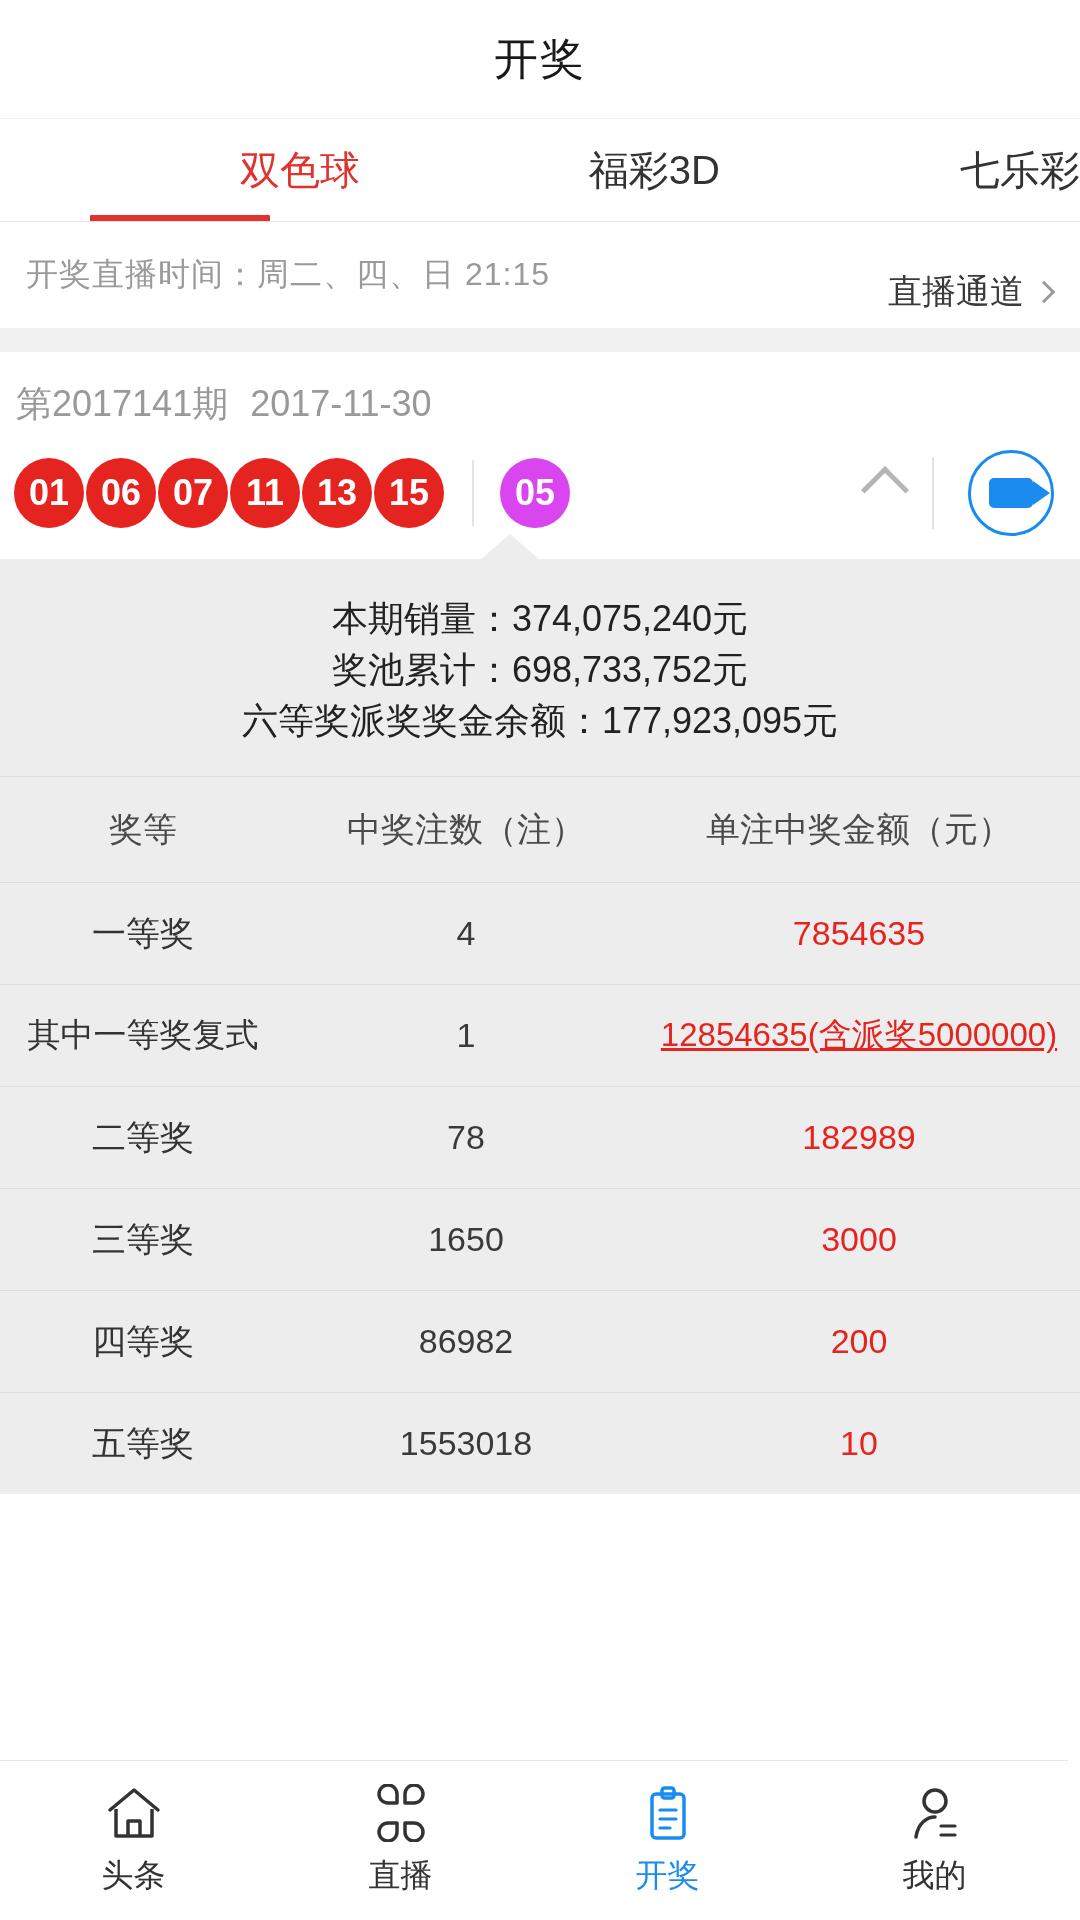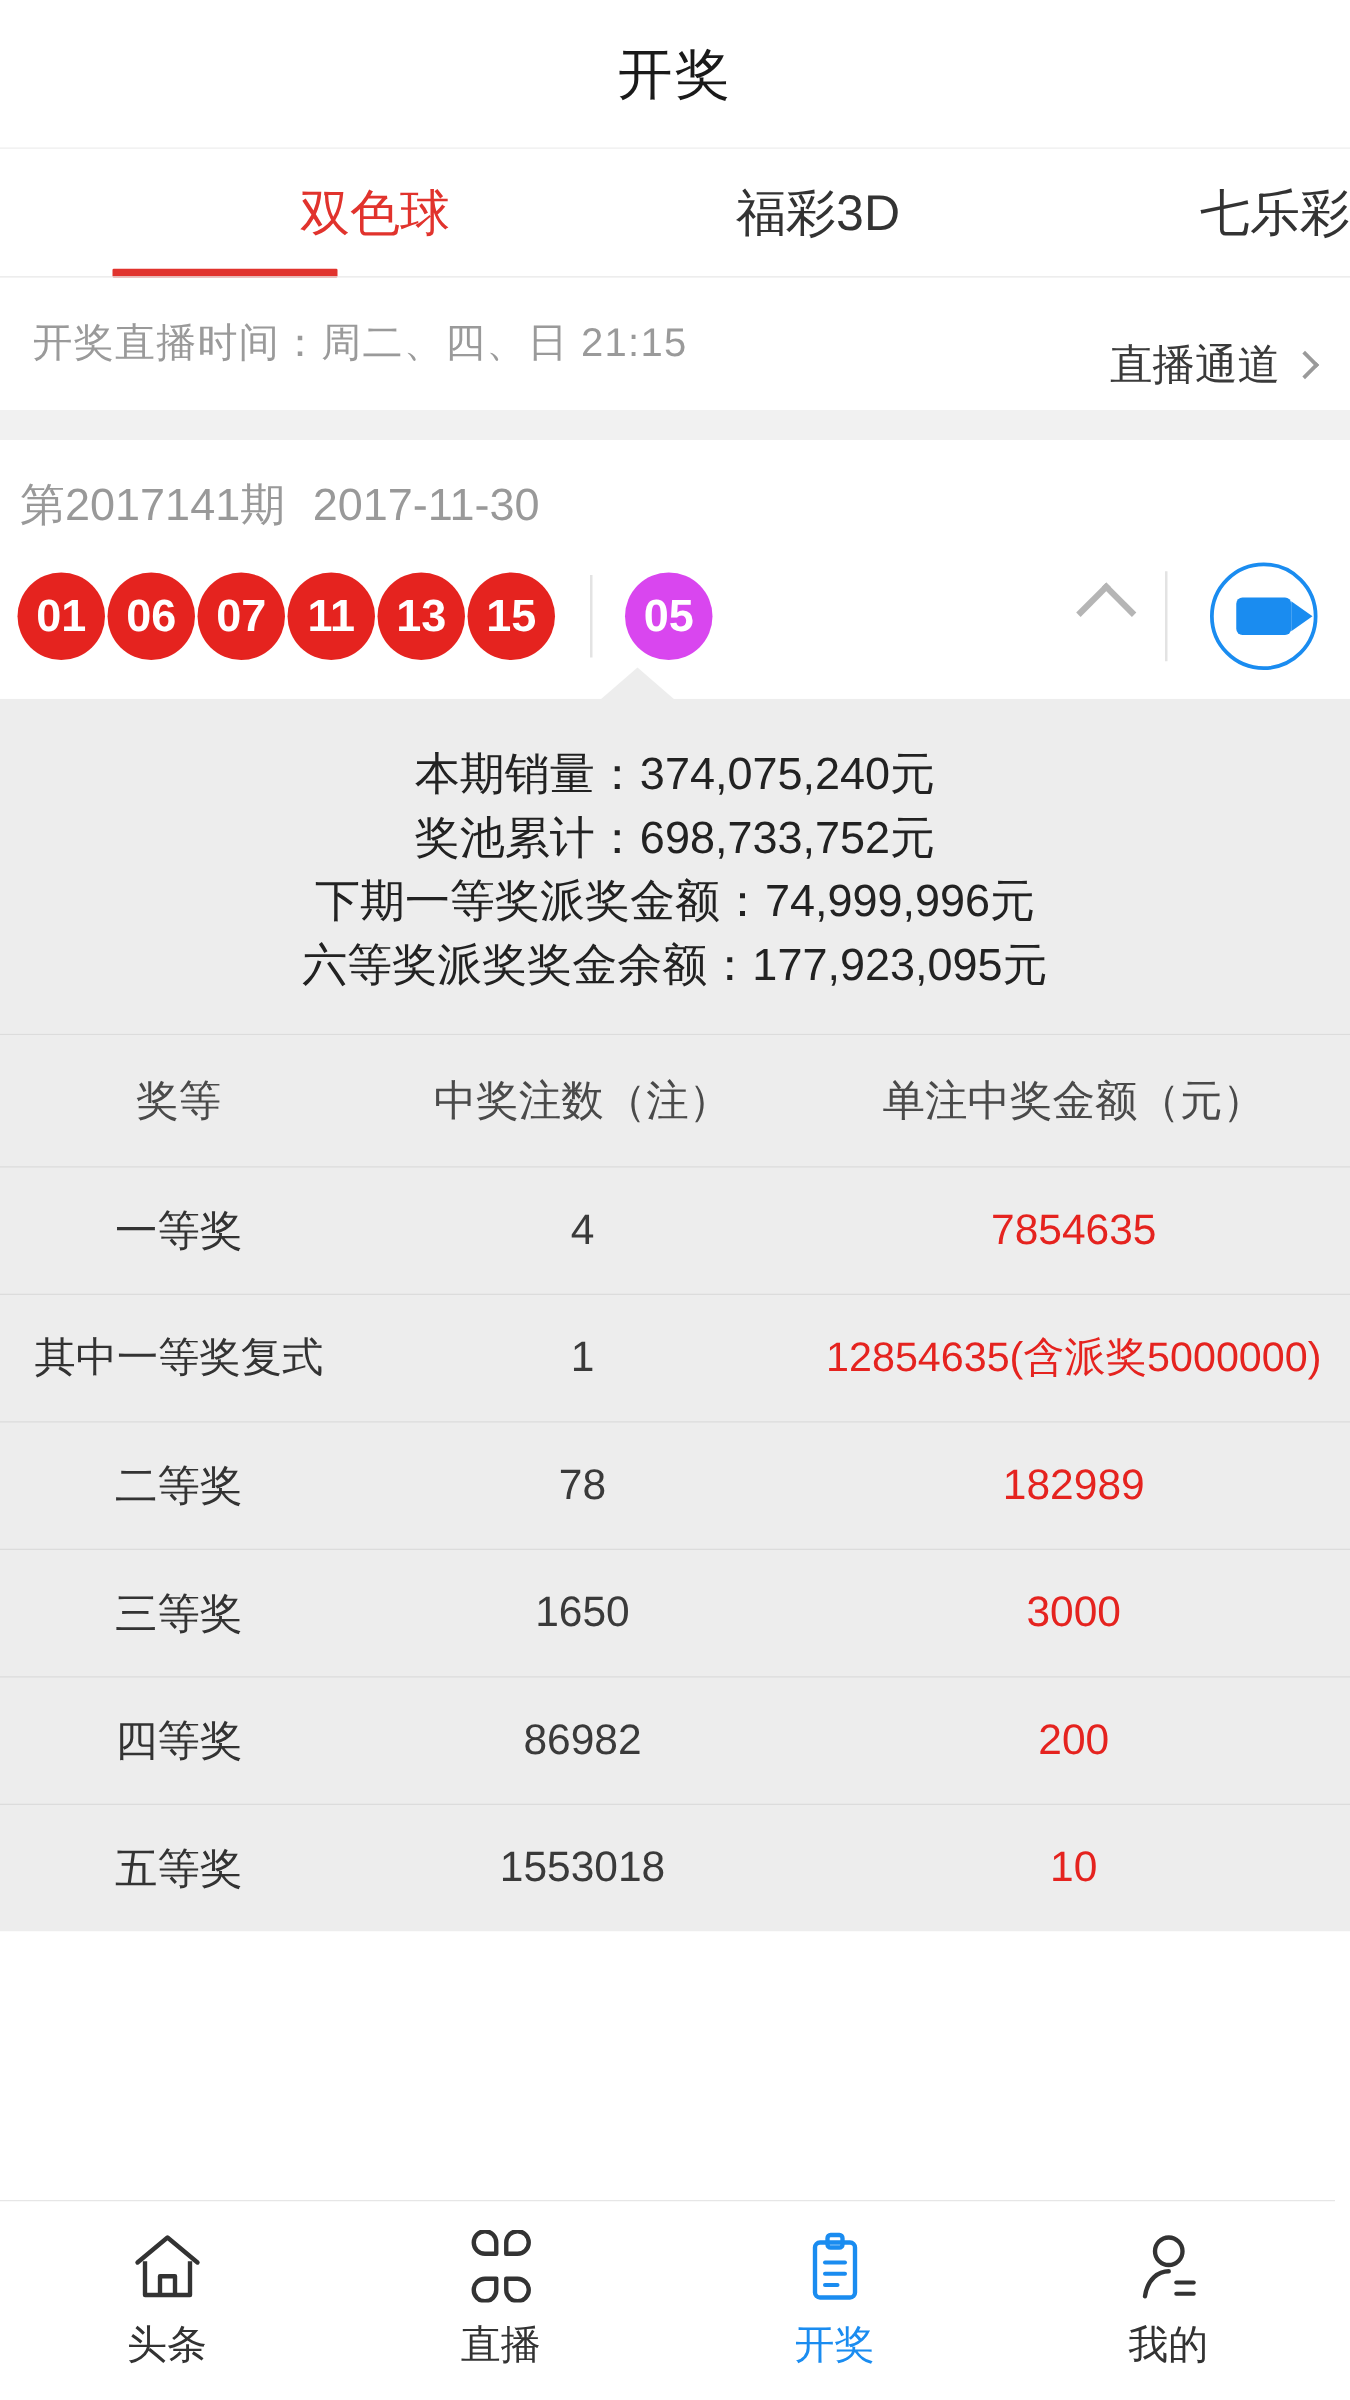--- a/index.html
+++ b/index.html
@@ -144,21 +144,21 @@
   }
   .prow.head { height:106px; }
   .c1 { width:286px; text-align:center; }
   .c2 { width:276px; text-align:center; }
   .c3 { flex:1; text-align:center; padding-right:8px; }
   .hcell { font-size:34px; color:#4a4a4a; }
   .lcell { font-size:34px; color:#333333; }
   .lcell.sm { font-size:33px; }
   .ncell { font-size:34px; color:#3a3a3a; }
   .acell { font-size:34px; color:#e5231f; }
-  .acell.long { font-size:33px; }
+  .acell.long { font-size:33px;text-decoration:underline; }
 
   
   .bottom-nav {
     position:absolute; left:0; bottom:0;
     width:1068px; height:160px;
     background:#ffffff;
     border-top:1px solid #e6e6e6;
     display:flex;
   }
   .nav-item {
@@ -227,21 +227,20 @@
     <div class="video-btn">
       <span class="cam"></span>
     </div>
   </div>
   <div class="pointer"></div>
 </div>
 
 <div class="stats">
   <div class="stats-line">本期销量：374,075,240元</div>
   <div class="stats-line">奖池累计：698,733,752元</div>
-  <div class="stats-line">下期一等奖派奖金额：74,999,996元</div>
   <div class="stats-line">六等奖派奖奖金余额：177,923,095元</div>
 </div>
 
 <div class="ptable">
   <div class="prow head">
     <div class="c1 hcell">奖等</div>
     <div class="c2 hcell">中奖注数（注）</div>
     <div class="c3 hcell">单注中奖金额（元）</div>
   </div>
 

